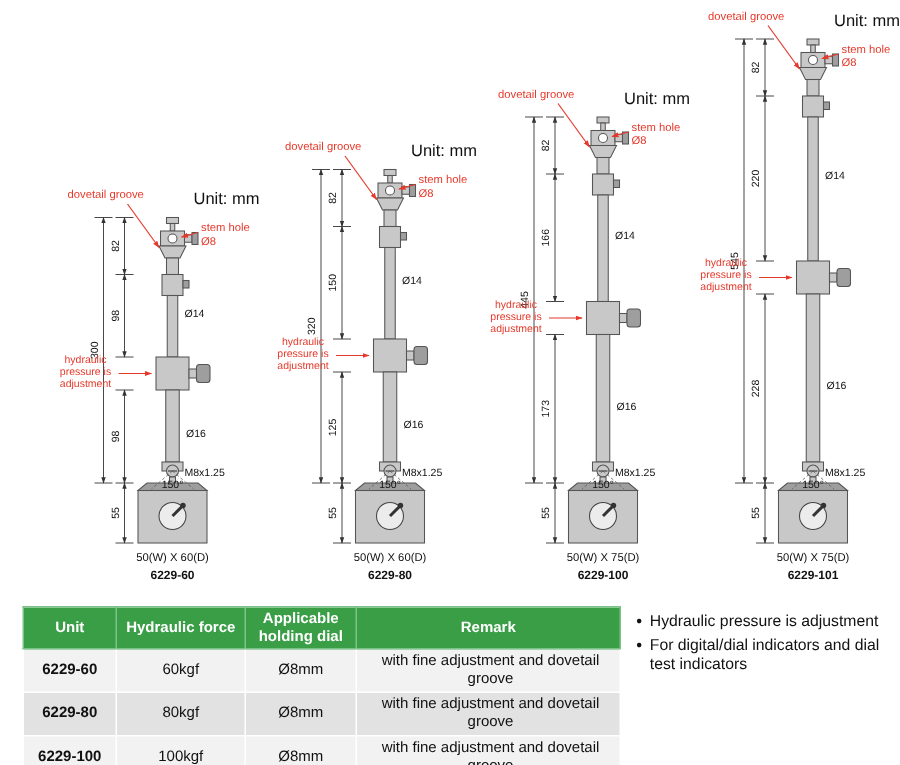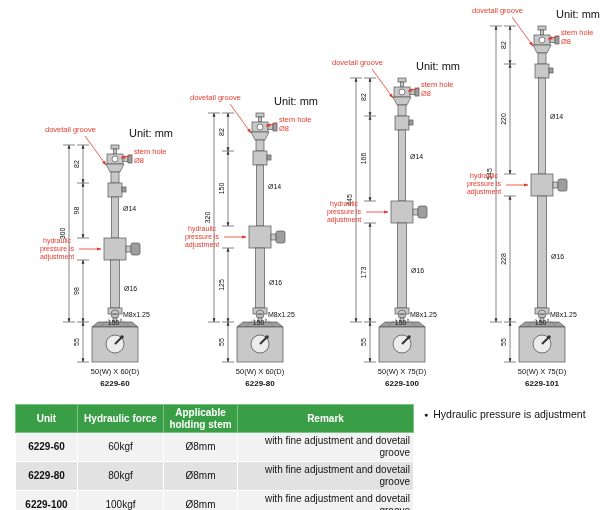--- a/index.html
+++ b/index.html
@@ -27,21 +27,21 @@
   .ulabel{position:absolute;color:#111;font-size:11px}
 
   
   table.spec{position:absolute;left:15px;top:404px;border-collapse:collapse;table-layout:fixed}
   table.spec th{background:#3a9e47;color:#fff;font-size:10px;font-weight:bold;
       padding:2px 2px;border:1px solid #7dc389;line-height:1.15;text-align:center}
   table.spec td{font-size:10px;padding:2px 3px;text-align:center;border:1px solid #fff;line-height:1.2}
   table.spec tr.odd td{background:#f2f2f2}
   table.spec tr.even td{background:#e2e2e2}
   table.spec td.code{font-weight:bold}
-  table.spec td.remark{text-align:right;padding-left:6px}
+  table.spec td.remark{text-align:center;padding-left:6px}
 
   
   .notes{position:absolute;left:424px;top:408px;width:172px;font-size:10.5px;color:#111}
   .note{display:flex;gap:5px;margin-bottom:3px;line-height:1.25}
   .note .bullet{font-size:7px;line-height:1.9}
 </style>
 </head>
 <body>
 
 <svg width="0" height="0" style="position:absolute">
@@ -347,21 +347,21 @@
   <colgroup>
       <col style="width:62px">
       <col style="width:86px">
       <col style="width:74px">
       <col style="width:176px">
     </colgroup>
   <thead>
     <tr>
       <th>Unit</th>
       <th>Hydraulic force</th>
-      <th>Applicable holding stem</th>
+      <th>Applicable holding dial</th>
       <th>Remark</th>
     </tr>
   </thead>
   <tbody>
     <tr class="odd">
       <td class="code">6229-60</td>
       <td>60kgf</td>
       <td>Ø8mm</td>
       <td class="remark">with fine adjustment and dovetail groove</td>
     </tr>
@@ -379,13 +379,17 @@
     </tr>
 
   </tbody>
 </table>
 
 <div class="notes">
   <div class="note">
     <span class="bullet">●</span>
     <span>Hydraulic pressure is adjustment</span>
   </div>
+  <div class="note">
+    <span class="bullet">●</span>
+    <span>For digital/dial indicators and dial test indicators</span>
+  </div>
 </div>
 
 </body></html>

